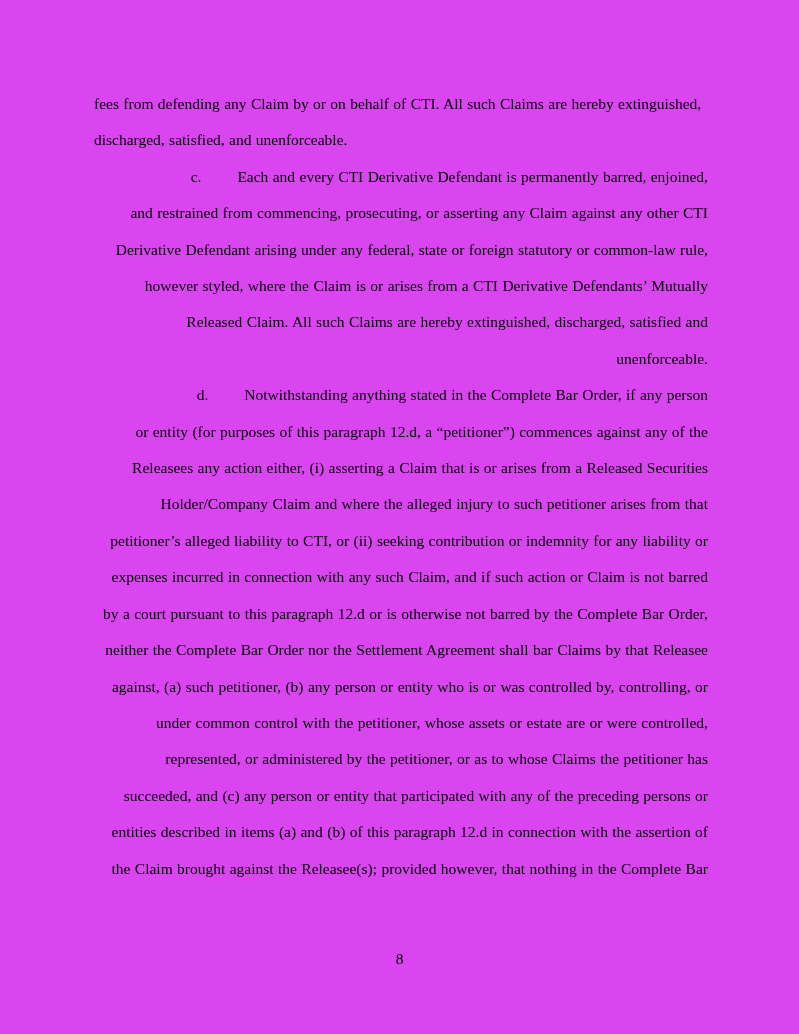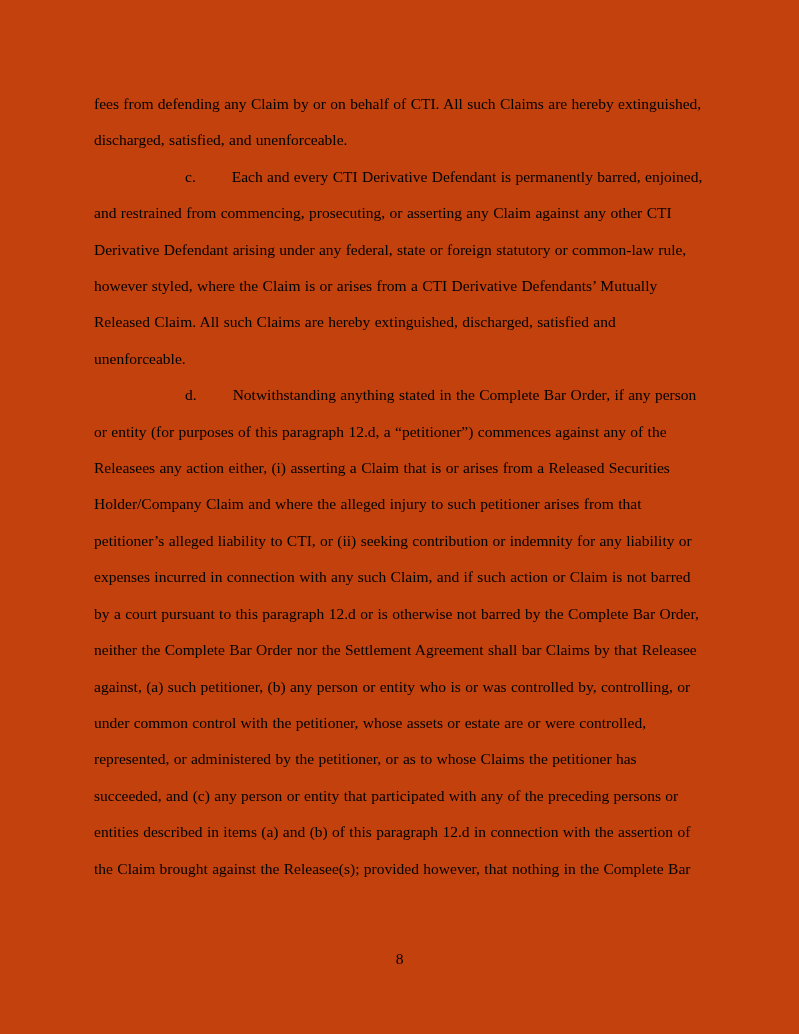--- a/index.html
+++ b/index.html
@@ -4,41 +4,42 @@
 <style>
   html, body {
     margin: 0;
     padding: 0;
     background: #ffffff;
   }
   .page {
     position: relative;
     width: 799px;
     height: 1034px;
-    background: #c2410c;
+    background: #d946ef;
     color: #000000;
     font-family: "Liberation Serif", "DejaVu Serif", serif;
     overflow: hidden;
   }
   .content {
     position: absolute;
     left: 94px;
     top: 86px;
     width: 614px;
     font-size: 15.5px;
     line-height: 36.4px;
     text-align: left;
     word-spacing: 0.5px;
   }
   .para {
     margin: 0;
     padding: 0;
   }
   .para.indented {
     text-indent: 91px;
+    text-align: right;
   }
   .label-gap {
     display: inline-block;
     width: 36px;
   }
   .page-number {
     position: absolute;
     left: 0;
     right: 0;
     top: 950px;

